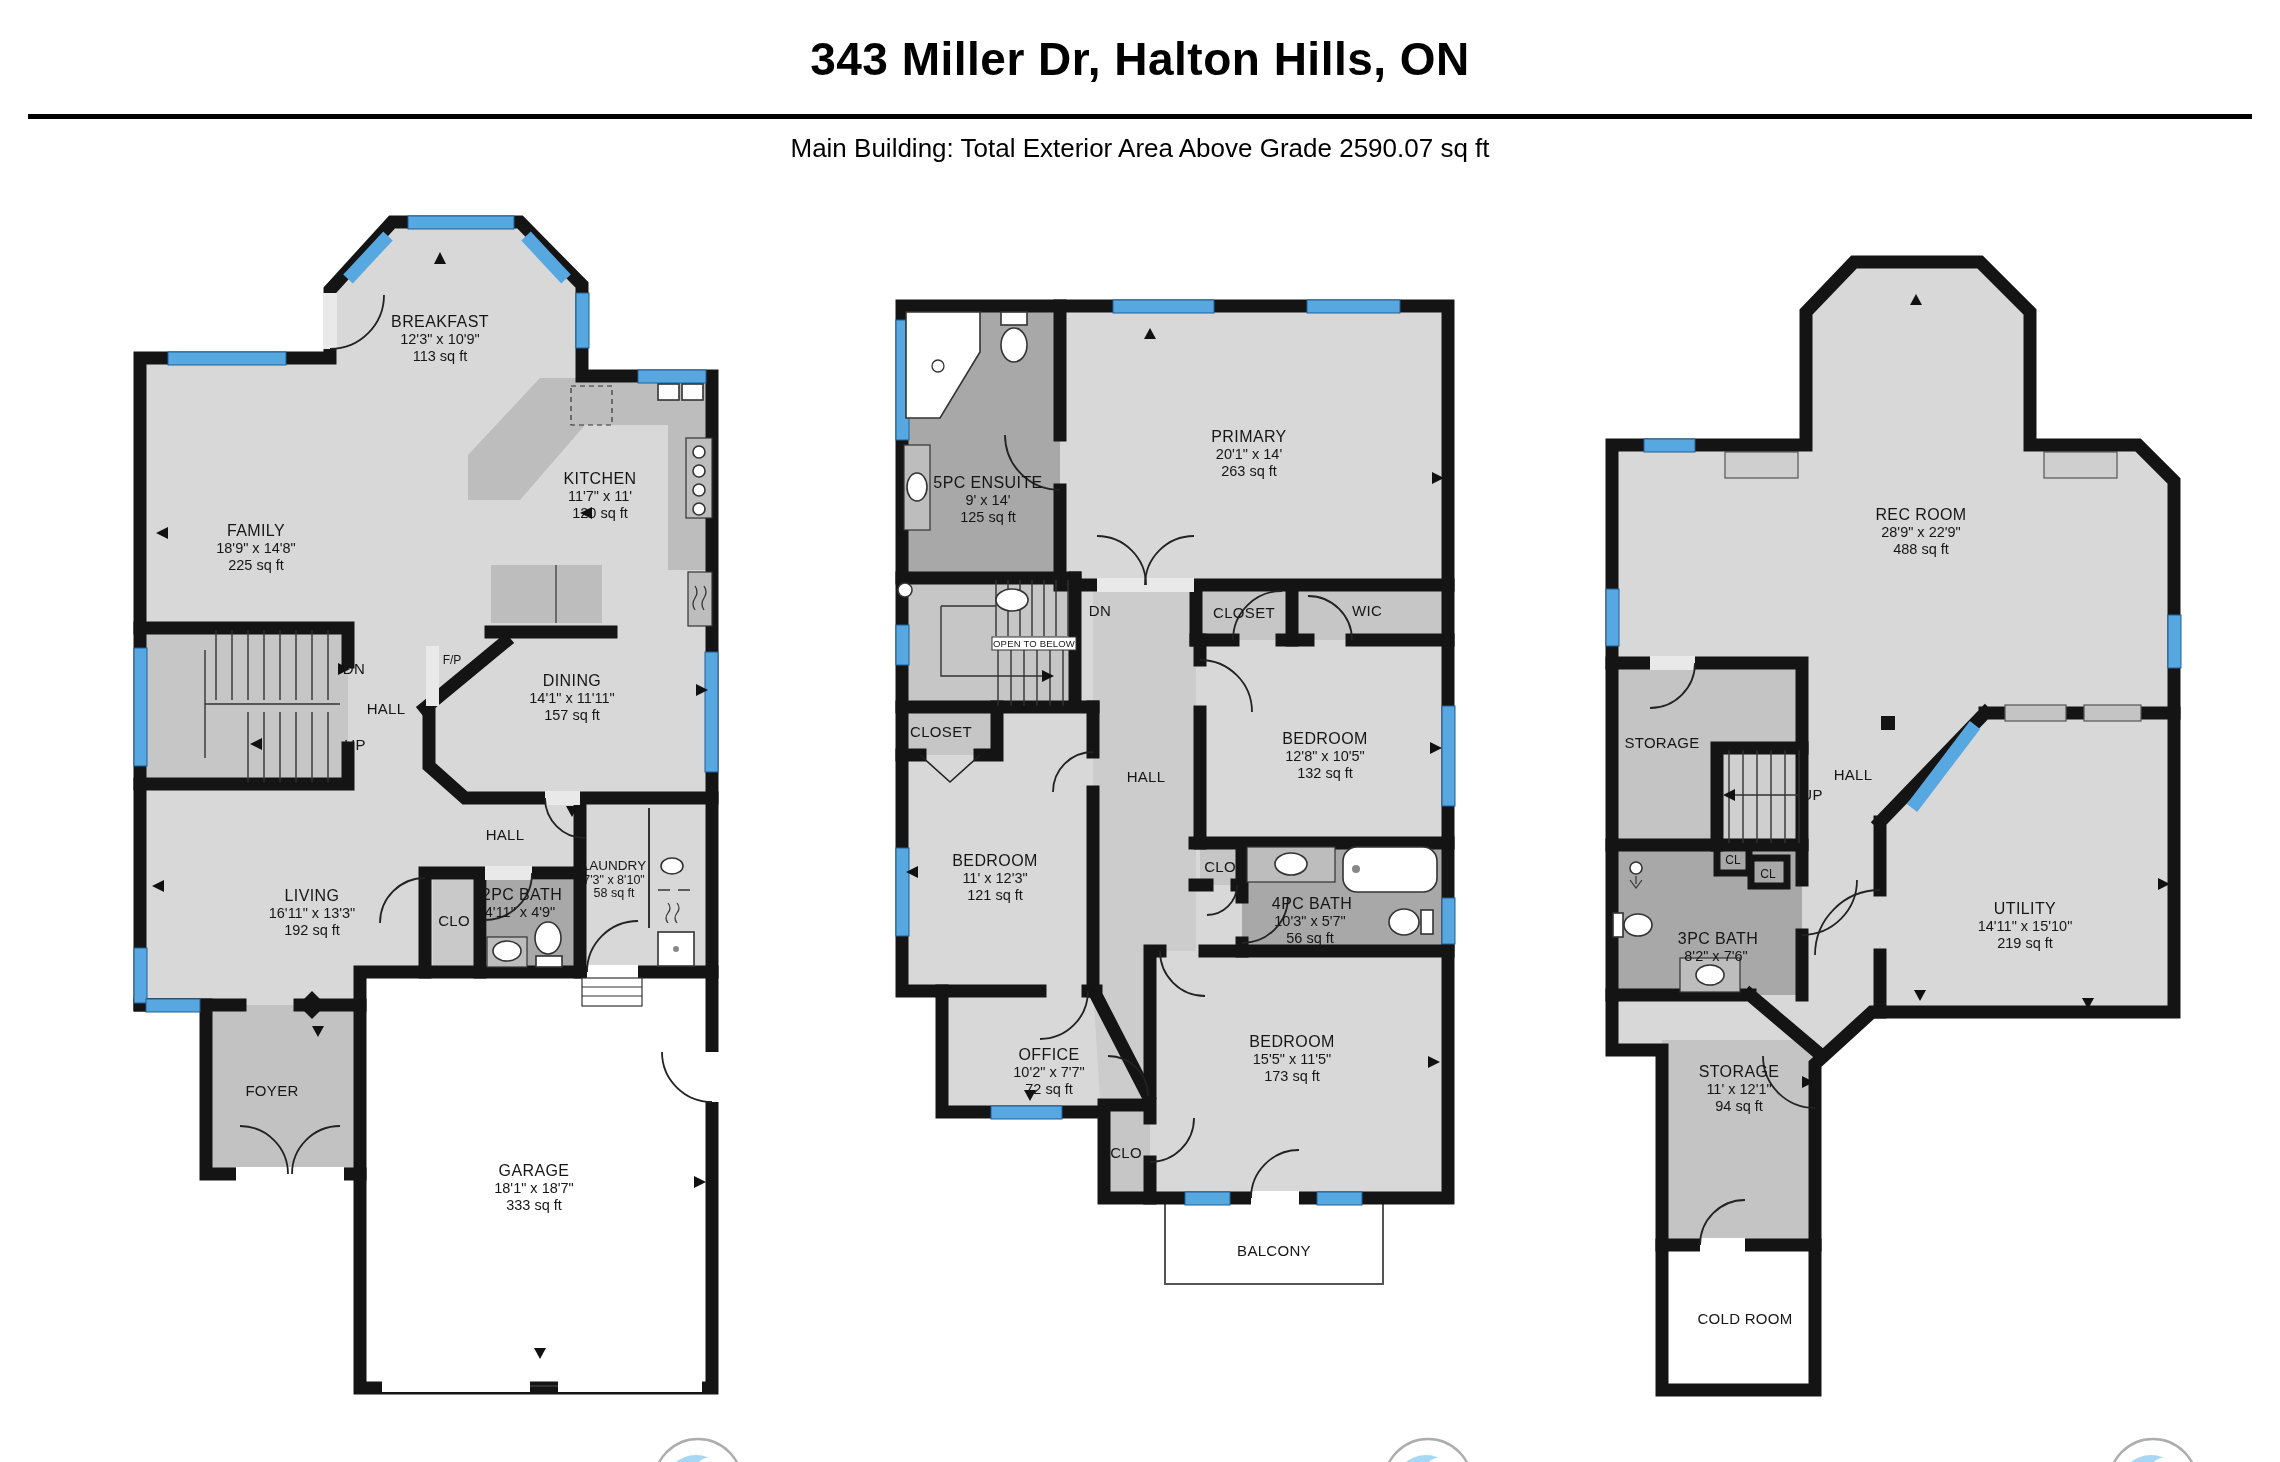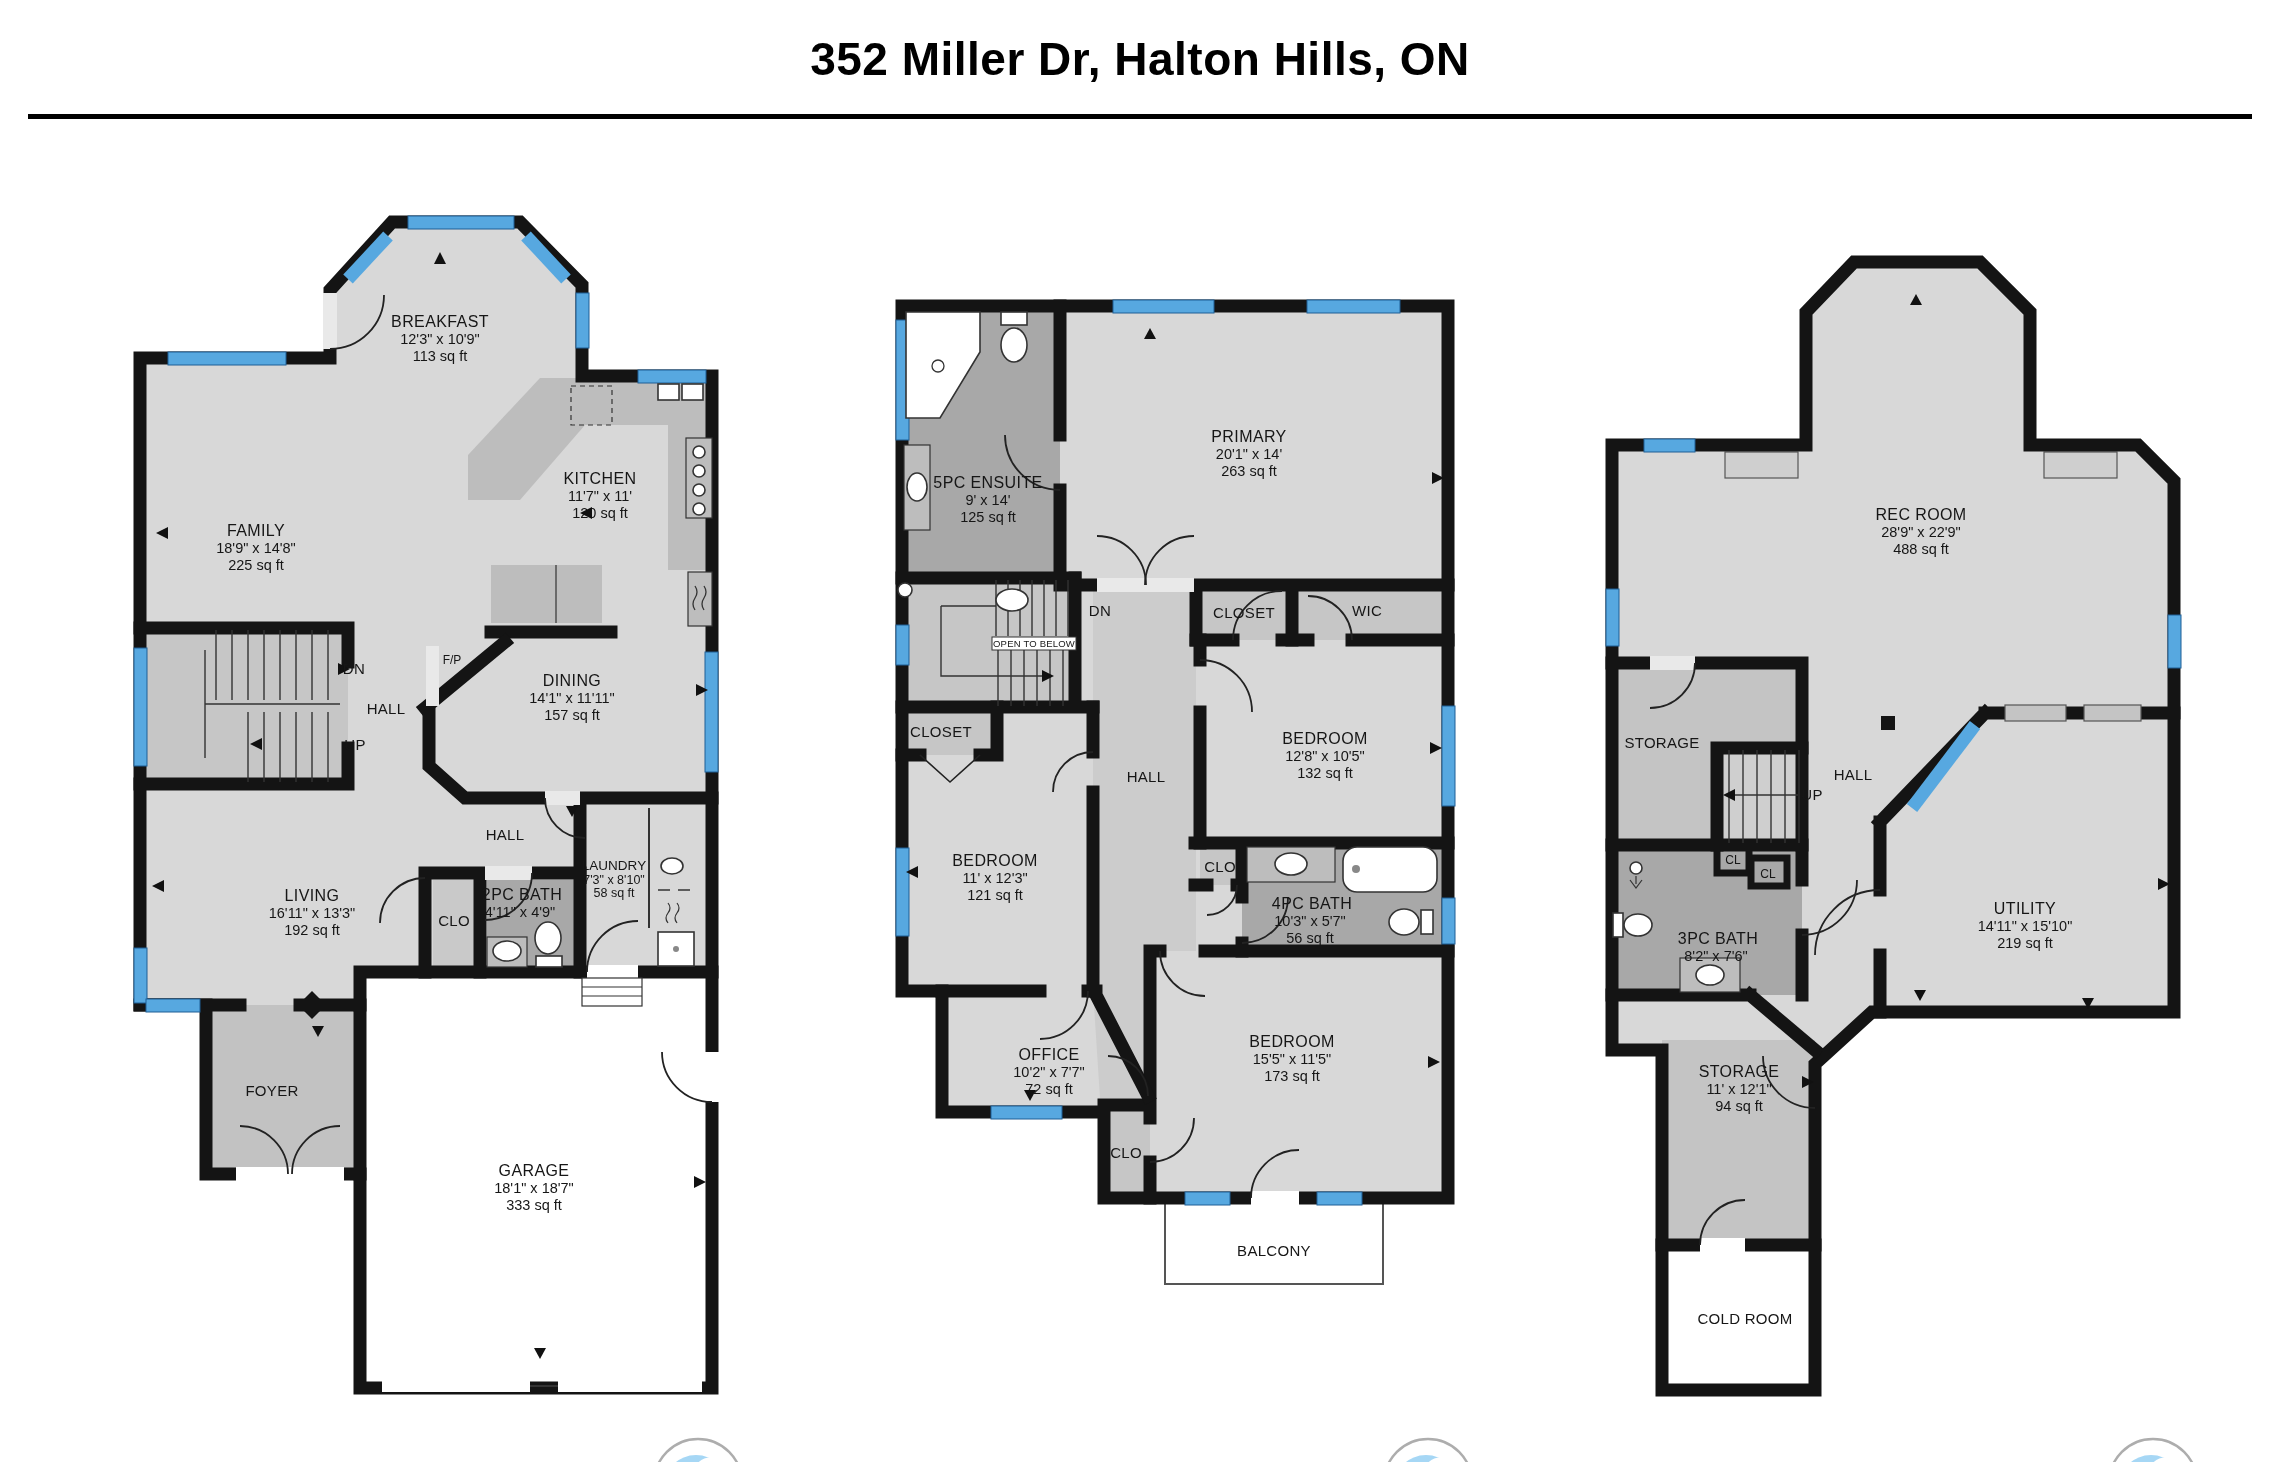--- a/index.html
+++ b/index.html
@@ -28,22 +28,23 @@
   .gapw{fill:#ffffff;}
   .fix{fill:#ffffff;stroke:#333;stroke-width:1.6;}
   .fixg{fill:#bdbdbd;stroke:#333;stroke-width:1.2;}
   .tread{stroke:#333;stroke-width:1.4;fill:none;}
   .pano{fill:#111;}
 </style>
 </head>
 <body>
 
 <div id="page">
-  <div id="title">352 Miller Dr, Halton Hills, ON</div>
+  <div id="title">343 Miller Dr, Halton Hills, ON</div>
   <div id="rule"></div>
+  <div id="subtitle">Main Building: Total Exterior Area Above Grade 2590.07 sq ft</div>
 
   <svg width="2280" height="1462" viewBox="0 0 2280 1462">
 
     <g>
       <g>
         <path d="M140,358 H330 V290 L392,222 H520 L582,285 V376 H712 V1388 H360 V1174 H206 V1005 H140 Z" fill="#d8d8d8"></path>
         <rect x="360" y="972" width="352" height="416" fill="#ffffff"></rect>
         <rect x="146" y="628" width="202" height="156" fill="#c6c6c6"></rect>
         <rect x="206" y="1005" width="154" height="169" fill="#c2c2c2"></rect>
         <rect x="433" y="880" width="47" height="92" fill="#c9c9c9"></rect>

